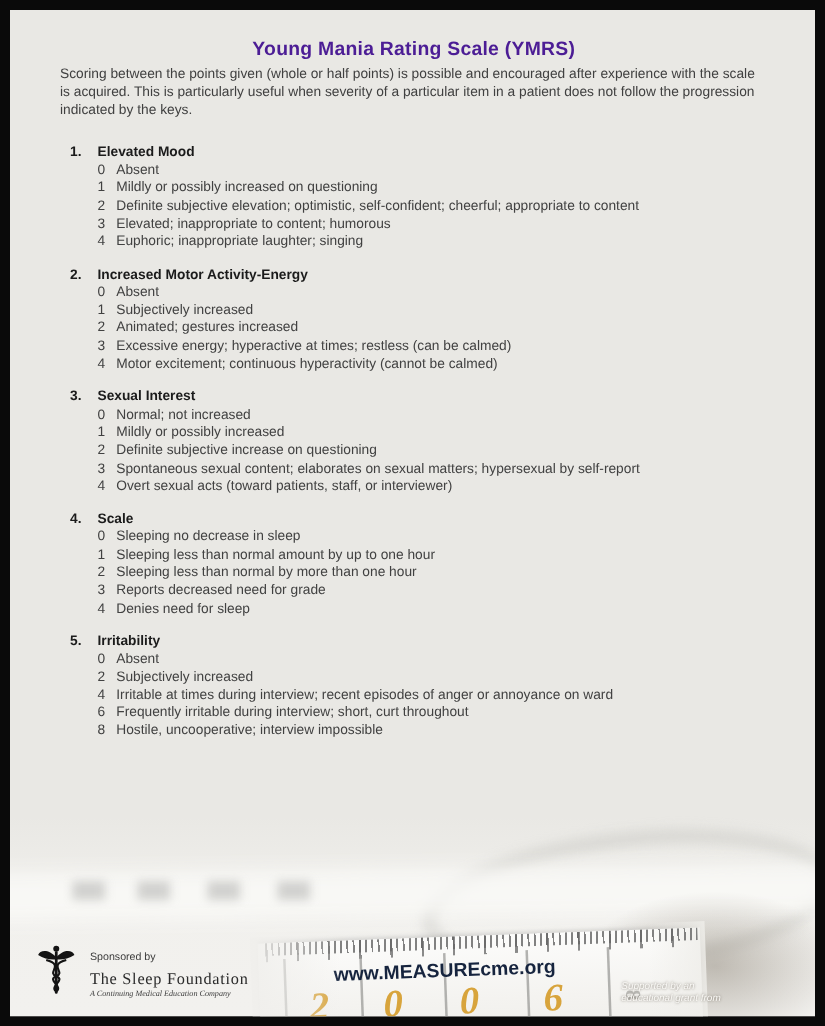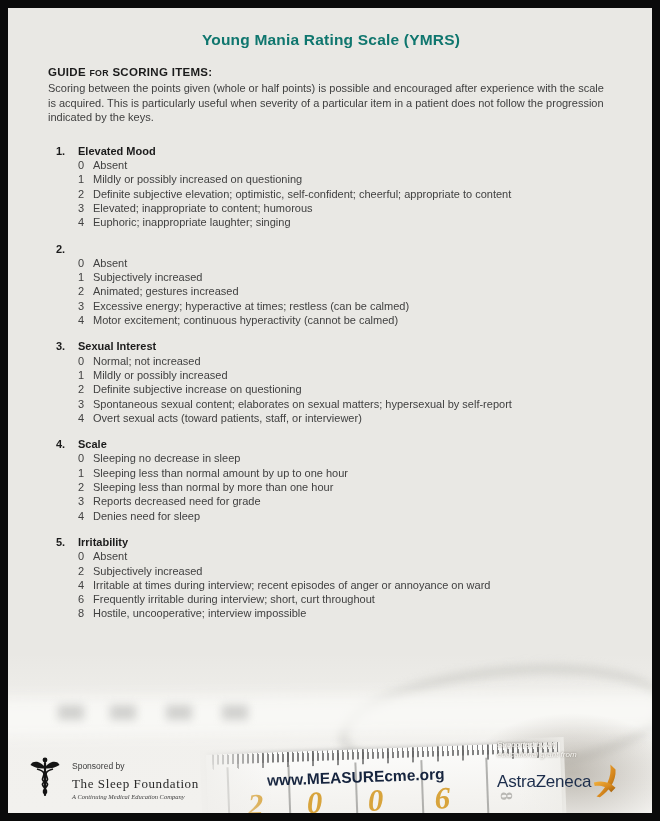--- a/index.html
+++ b/index.html
@@ -5,21 +5,21 @@
   * { margin:0; padding:0; box-sizing:border-box; }
   html,body { width:660px; height:821px; }
   body { font-family:"Liberation Sans", sans-serif; background:#0a0a0a; }
   .frame { position:relative; width:660px; height:821px; background:#0a0a0a; }
   .paper { position:absolute; left:8px; top:8px; width:644px; height:805px; overflow:hidden;
            background:linear-gradient(180deg,#eae9e6 0%,#e9e8e4 55%,#ececе9 80%,#efeeec 100%);
            background-color:#e9e8e4; }
 
   
   .content { position:relative; z-index:2; padding:15px 38px 0 40px; color:#414141; font-size:11px; }
-  .doc-title { text-align:center; font-size:15.5px; font-weight:bold; color:#0f766e; letter-spacing:.2px; margin-top:8px; }
+  .doc-title { text-align:center; font-size:15.5px; font-weight:bold; color:#4c1d95; letter-spacing:.2px; margin-top:8px; }
   .guide-heading { margin-top:17px; font-weight:bold; font-size:11.5px; color:#1b1b1b; letter-spacing:.3px; }
   .guide-heading .small-caps { font-size:8.8px; }
   .para { margin:3px 0 17px; line-height:14.6px; max-width:582px; color:#404040; }
   .items { margin-top:19px; }
   .item { margin-bottom:12px; }
   .item-head { display:flex; font-weight:bold; color:#1b1b1b; line-height:14.3px; padding-left:8px; }
   .item-num { width:22px; }
   .option { display:flex; line-height:14.3px; padding-left:30px; }
   .option-score { width:15px; }
   .option-text { flex:1; }
@@ -117,43 +117,26 @@
         <div>
           <div class="sponsor-label">Sponsored by</div>
           <div class="sponsor-name">The Sleep Foundation</div>
           <div class="sponsor-tagline">A Continuing Medical Education Company</div>
         </div>
       </div>
 
       <div class="supporter">
         <div class="supporter-label">Supported by an</div>
         <div class="supporter-label">educational grant from</div>
-        <div class="supporter-row">
-          <span class="supporter-name">AstraZeneca</span>
-          <span>
-            <svg width="26" height="38" viewBox="0 0 30 42" style="margin-left:2px;">
-              <defs>
-                <linearGradient id="azg" x1="0" y1="0" x2="1" y2="1">
-                  <stop offset="0" stop-color="#f2b23e"></stop>
-                  <stop offset=".55" stop-color="#d98a1f"></stop>
-                  <stop offset="1" stop-color="#9c5a07"></stop>
-                </linearGradient>
-              </defs>
-              <path d="M4 40 C15 31, 22 18, 20 3 L26 9 C27 23, 18 34, 8 41 Z" fill="url(#azg)"></path>
-              <path d="M1 24 C10 21, 19 23, 26 30 L21 35 C15 28, 8 27, 2 28 Z" fill="url(#azg)"></path>
-            </svg>
-          </span>
-        </div>
       </div>
     </div>
 
     <div class="content">
       <div class="doc-title">Young Mania Rating Scale (YMRS)</div>
 
-      <div class="guide-heading"><span>GUIDE </span><span class="small-caps">FOR</span><span> SCORING ITEMS:</span></div>
 
       <p class="para">Scoring between the points given (whole or half points) is possible and encouraged after experience with the scale is acquired. This is particularly useful when severity of a particular item in a patient does not follow the progression indicated by the keys.</p>
 
       <div class="items">
 
         <div class="item">
           <div class="item-head">
             <span class="item-num">1.</span>
             <span>Elevated Mood</span>
           </div>
@@ -175,20 +158,21 @@
             </div>
           <div class="option">
               <span class="option-score">4</span>
               <span class="option-text">Euphoric; inappropriate laughter; singing</span>
             </div>
         </div>
 
         <div class="item">
           <div class="item-head">
             <span class="item-num">2.</span>
+            <span>Increased Motor Activity-Energy</span>
           </div>
           <div class="option">
               <span class="option-score">0</span>
               <span class="option-text">Absent</span>
             </div>
           <div class="option">
               <span class="option-score">1</span>
               <span class="option-text">Subjectively increased</span>
             </div>
           <div class="option">

